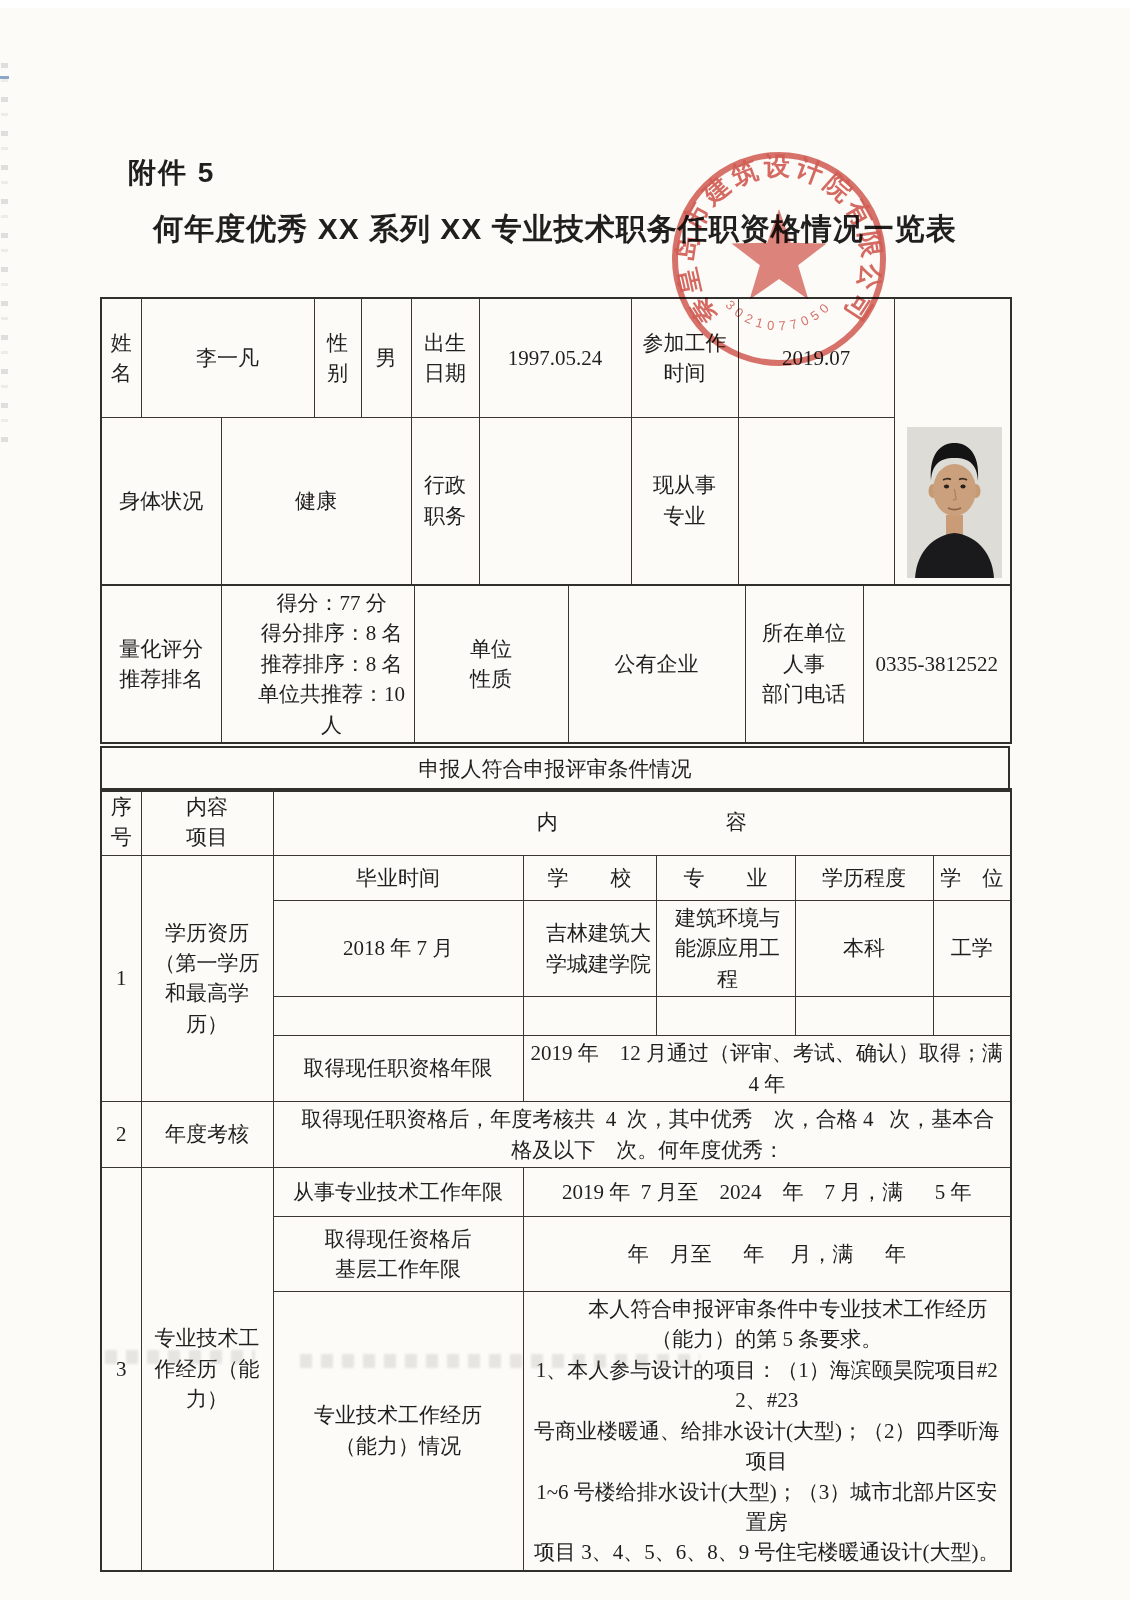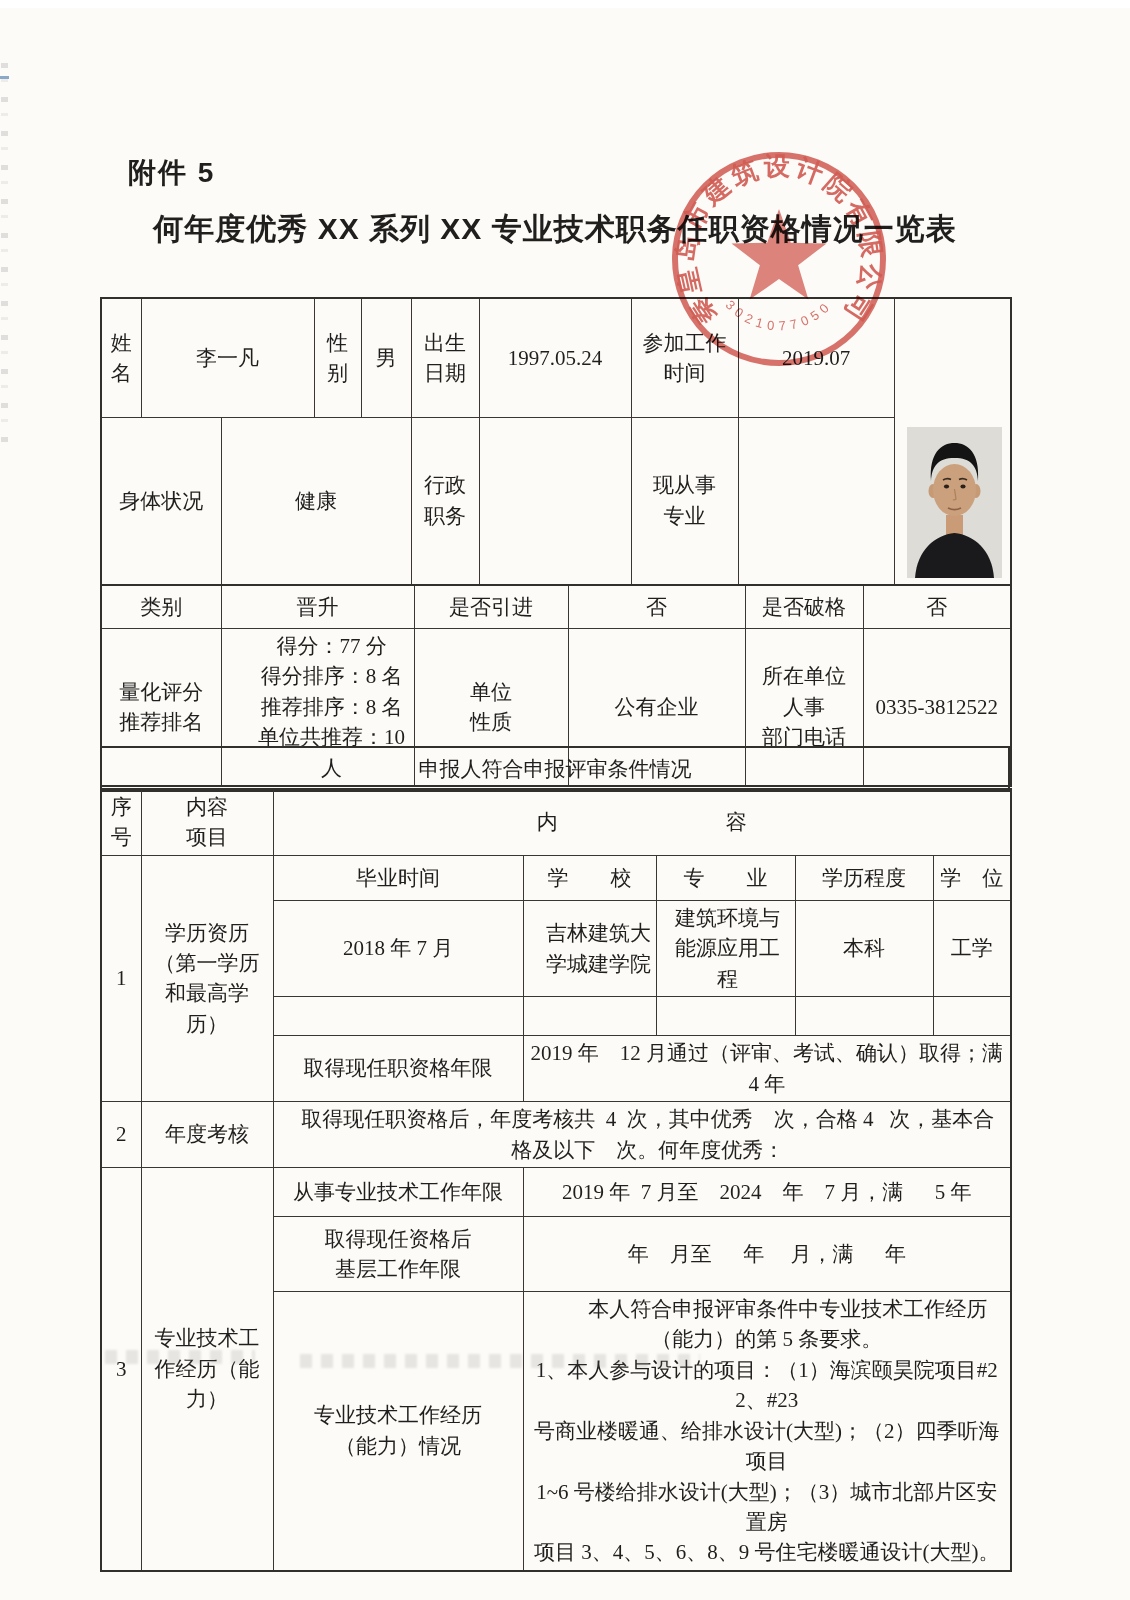--- a/index.html
+++ b/index.html
@@ -139,28 +139,20 @@
   <table class="doc" style="left:100px;top:576px;width:910px;">
     <colgroup>
       <col style="width:120px">
         <col style="width:193px">
         <col style="width:154px">
       <col style="width:177px">
         <col style="width:118px">
         <col style="width:148px">
     </colgroup>
     <tbody>
-        <tr>
-      <td style="height:38px">类别</td>
-      <td>晋升</td>
-      <td>是否引进</td>
-      <td>否</td>
-      <td>是否破格</td>
-      <td>否</td>
-    </tr>
     <tr>
       <td style="height:118px">量化评分
 推荐排名</td>
       <td class="left" style="padding-left:32px">得分：77 分
 得分排序：8 名
 推荐排序：8 名
 单位共推荐：10 人</td>
       <td>单位
 性质</td>
       <td>公有企业</td>

